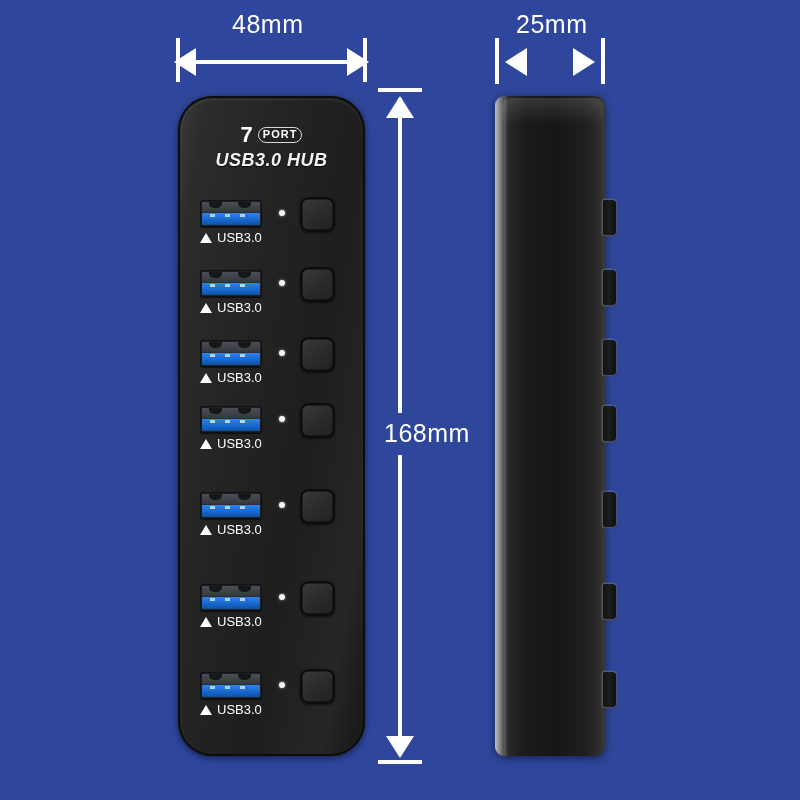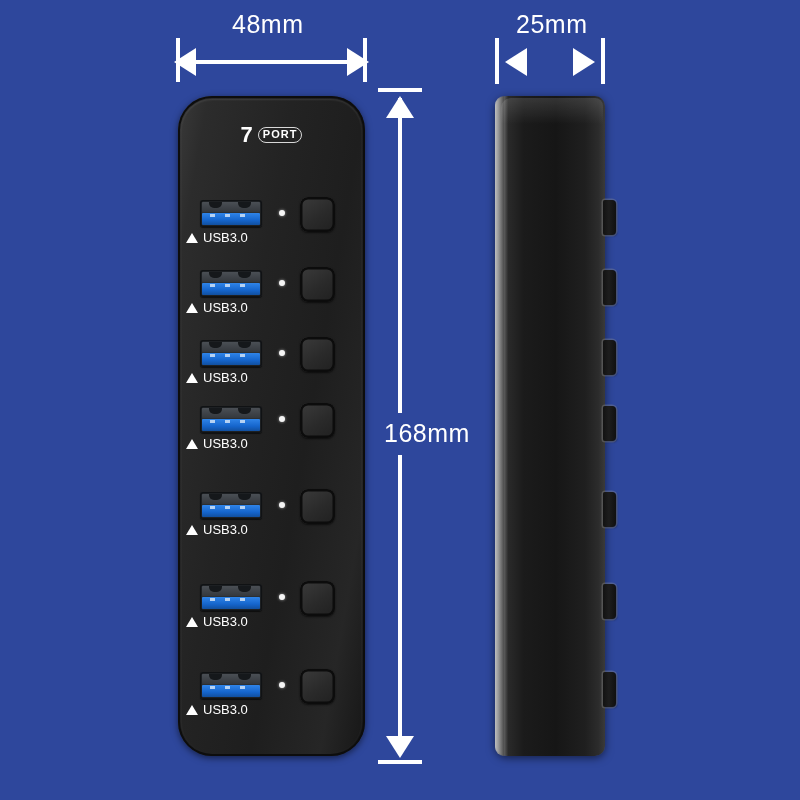--- a/index.html
+++ b/index.html
@@ -186,21 +186,21 @@
     position: absolute;
     top: 1px;
     width: 5px;
     height: 3px;
     background: #cfe2f7;
     opacity: 0.85;
   }
 
   .port-caption {
     position: absolute;
-    left: 8px;
+    left: 22px;
     top: 30px;
     display: flex;
     align-items: center;
     gap: 5px;
     color: #ffffff;
     font-size: 13px;
     font-family: "Liberation Sans", sans-serif;
     white-space: nowrap;
   }
   .tri-icon {
@@ -316,20 +316,21 @@
     <div class="dim-label" style="left:384px; top:419px;">168mm</div>
   </div>
 
   <div id="front-view">
 
     <div id="brand-block">
       <div class="brand-line1">
         <span class="brand-seven">7</span>
         <span class="brand-port">PORT</span>
       </div>
+      <div class="brand-line2">USB3.0 HUB</div>
     </div>
 
     <div class="port-row" style="top:104px;">
       <div class="usb-jack">
         <div class="usb-shell-top"></div>
         <div class="usb-notch n1"></div>
         <div class="usb-notch n2"></div>
         <div class="usb-blue">
           <div class="usb-pin" style="left:8px;"></div>
           <div class="usb-pin" style="left:23px;"></div>

